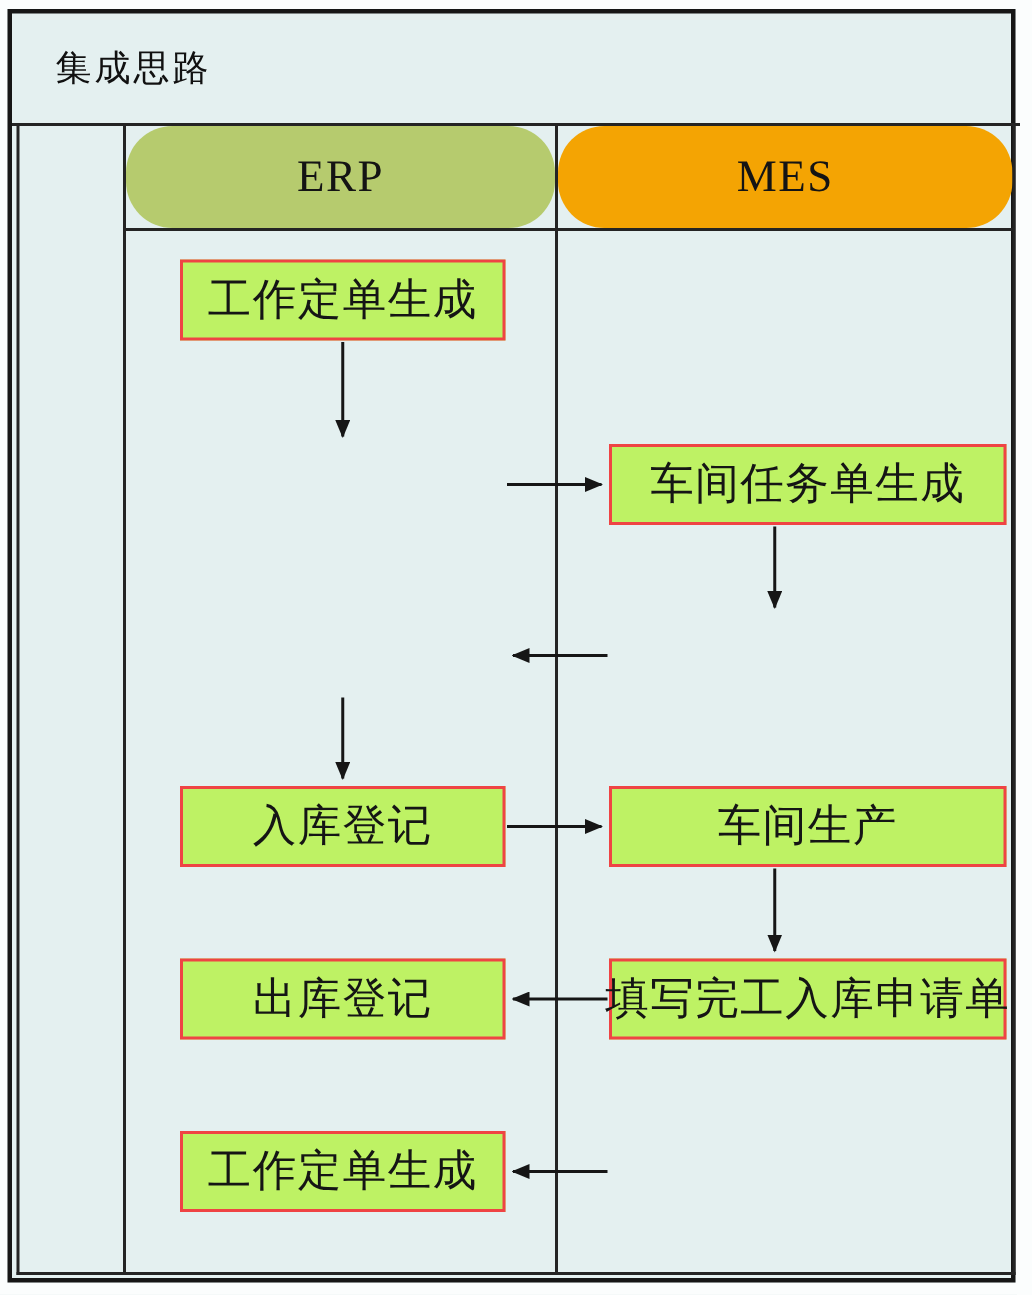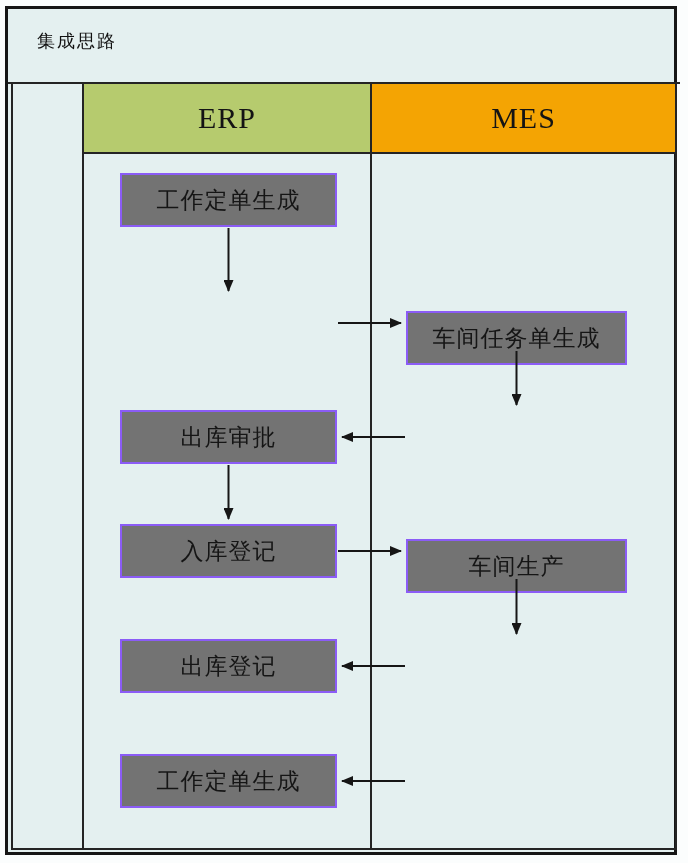--- a/index.html
+++ b/index.html
@@ -9,48 +9,48 @@
     background:#fbfdfd;
     font-family:"Liberation Serif","DejaVu Serif",serif;
     color:#151515;
   }
   .frame {
     position:absolute; left:5px; top:6px; width:672px; height:849px;
     border:3px solid #161616; background:#e4f0f0; box-sizing:border-box;
   }
   .title-text {
     position:absolute; left:37px; top:29px;
-    font-size:18px; letter-spacing:2px; color:#111;
+    font-size:24px; letter-spacing:2px; color:#111;
   }
   
   .line { position:absolute; background:#242424; z-index:3; }
   .hline-title   { left:8px;  top:82px;  width:672px; height:2px; }
   .vline-inner-l { left:11px; top:84px;  width:2px;  height:766px; }
   .vline-inner-r { left:675px;top:84px;  width:2px;  height:766px; }
   .hline-inner-b { left:11px; top:848px; width:666px; height:2px; }
   .vline-spacer  { left:82px; top:84px;  width:2px;  height:766px; }
   .vline-mid     { left:370px;top:84px;  width:2px;  height:766px; }
   .hline-header  { left:84px; top:152px; width:591px; height:2px; }
   
   .header {
     position:absolute; top:84px; height:68px; z-index:2;
     display:flex; align-items:center; justify-content:center;
-    font-size:30px; letter-spacing:1px; color:#141414;
+    font-size:30px; letter-spacing:1px; color:#141414;border-radius:31px;
   }
   .header-erp { left:84px;  width:286px; background:#b6cb6e; }
   .header-mes { left:372px; width:303px; background:#f4a403; }
   
   .node {
     position:absolute; height:54px; box-sizing:border-box; z-index:2;
-    background:#737373; border:2px solid #8b5cf6;
+    background:#bef264; border:2px solid #ef4444;
     display:flex; align-items:center; justify-content:center;
-    font-size:23px; letter-spacing:1px; white-space:nowrap;
+    font-size:29px; letter-spacing:1px; white-space:nowrap;
   }
   .node.erp { left:120px; width:217px; }
-  .node.mes { left:406px; width:221px;margin-top:15px; }
+  .node.mes { left:406px; width:265px; }
   .arrows { position:absolute; left:0; top:0; z-index:4; pointer-events:none; }
   .arrows line { stroke:#161616; stroke-width:2; }
 </style>
 </head>
 <body>
 
 <div class="page">
   <div class="frame"></div>
 
   <div class="title-text">集成思路</div>
@@ -60,27 +60,27 @@
 
   <div class="line hline-title"></div>
   <div class="line vline-inner-l"></div>
   <div class="line vline-inner-r"></div>
   <div class="line hline-inner-b"></div>
   <div class="line vline-spacer"></div>
   <div class="line vline-mid"></div>
   <div class="line hline-header"></div>
 
   <div class="node erp" style="top:173px">工作定单生成</div>
-  <div class="node erp" style="top:410px">出库审批</div>
   <div class="node erp" style="top:524px">入库登记</div>
   <div class="node erp" style="top:639px">出库登记</div>
   <div class="node erp" style="top:754px">工作定单生成</div>
 
   <div class="node mes" style="top:296px">车间任务单生成</div>
   <div class="node mes" style="top:524px">车间生产</div>
+  <div class="node mes" style="top:639px">填写完工入库申请单</div>
 
   <svg class="arrows" width="688" height="863">
     <defs>
       <marker id="arr" viewBox="0 0 12 10" refX="11" refY="5" markerWidth="12" markerHeight="10" markerUnits="userSpaceOnUse" orient="auto">
         <path d="M0,0 L12,5 L0,10 z" fill="#161616"></path>
       </marker>
     </defs>
     <line x1="228.5" y1="228" x2="228.5" y2="291" marker-end="url(#arr)"></line>
     <line x1="338" y1="323" x2="401" y2="323" marker-end="url(#arr)"></line>
     <line x1="516.5" y1="351" x2="516.5" y2="405" marker-end="url(#arr)"></line>

